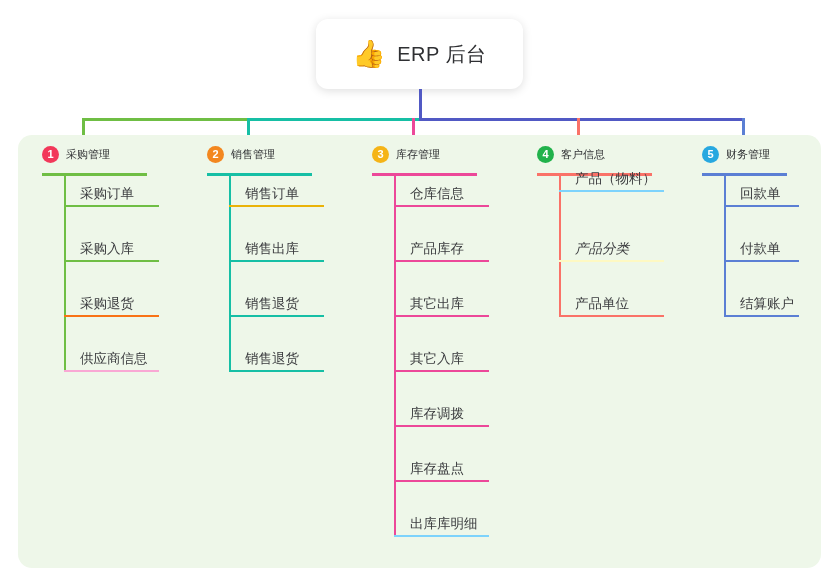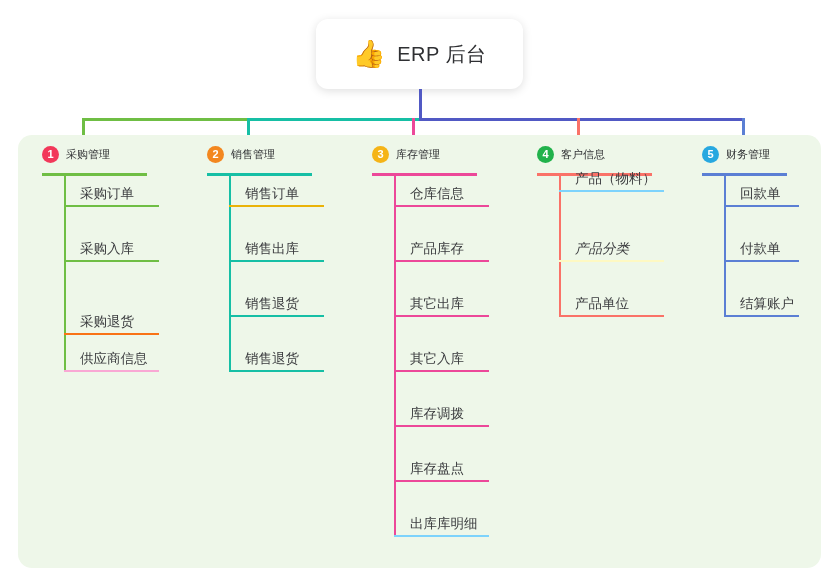--- a/index.html
+++ b/index.html
@@ -106,21 +106,21 @@
           <span class="col-title">采购管理</span>
         </div>
         <div class="head-rule" style="width: 105px; background: rgb(111, 190, 68);"></div>
         <div class="spine" style="height: 194px; background: rgb(111, 190, 68);"></div>
         <div class="item" style="top: 70px; width: 95px; background: rgb(111, 190, 68);">
           <span class="item-label">采购订单</span>
         </div>
         <div class="item" style="top: 125px; width: 95px; background: rgb(111, 190, 68);">
           <span class="item-label">采购入库</span>
         </div>
-        <div class="item" style="top: 198px; width: 95px; background: #f97316;">
+        <div class="item" style="top: 180px; width: 95px; background: #f97316;">
           <span class="item-label">采购退货</span>
         </div>
         <div class="item" style="top: 235px; width: 95px; background: #f9a8d4;">
           <span class="item-label">供应商信息</span>
         </div>
       </div>
       <div class="col" style="left: 207px; top: 135px; width: 150px; height: 433px;">
         <div class="col-head">
           <span class="badge" style="background: rgb(243, 135, 31);">2</span>
           <span class="col-title">销售管理</span>

